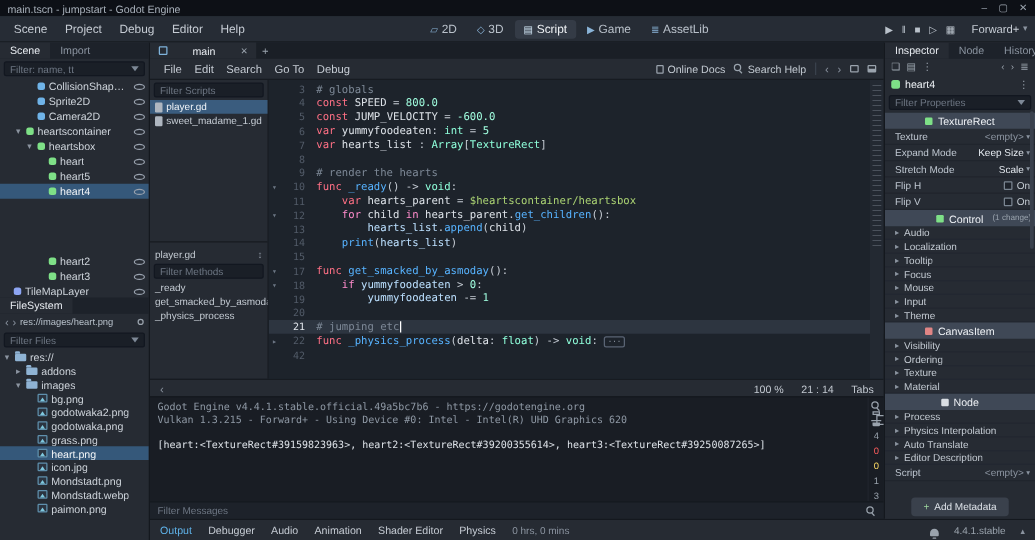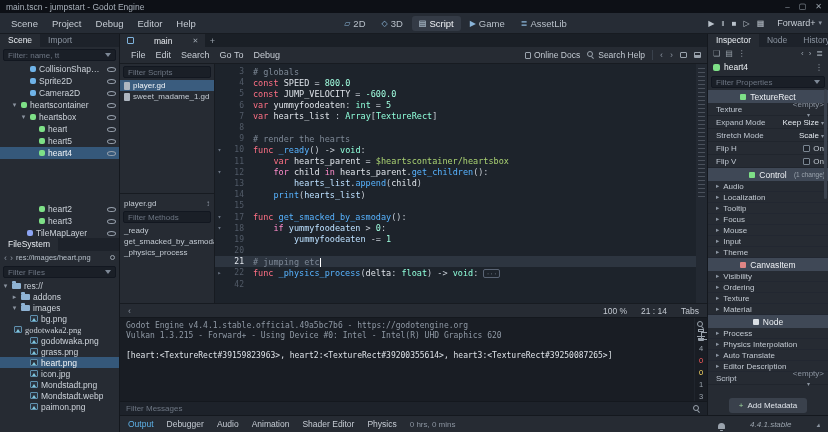--- a/index.html
+++ b/index.html
@@ -131,42 +131,42 @@
   .strip-count { font-size:7.5px; line-height:8px; }
 
   .filter-messages { height:14px; background:#1d222a; border-top:1px solid #14181e; display:flex; align-items:center; padding:0 6px; gap:4px; flex:0 0 auto; }
   .filter-messages .ph { color:#6d7683; font-size:8px; flex:1; }
 
   
   .bottombar { height:17px; background:#262b33; border-top:1px solid #14181e; display:flex; align-items:center; padding:0 8px; gap:13px; flex:0 0 auto; }
   .bb-tab { font-size:8.5px; color:#c6ccd4; }
   .bb-tab.active { color:#5fb2e8; }
   .bb-time { font-size:8px; color:#8b94a0; }
-  .bb-right { margin-left:auto; display:flex; align-items:flex-end; gap:25px;font-style:italic; }
+  .bb-right { margin-left:auto; display:flex; align-items:flex-end; gap:12px; }
   .i-bell { width:7px; height:6px; background:#9aa3ad; border-radius:4px 4px 1px 1px; position:relative; display:inline-block; }
   .i-bell::after { content:""; position:absolute; left:2px; bottom:-2px; width:3px; height:1px; background:#9aa3ad; border-radius:1px; }
   .bb-version { font-size:8px; color:#9aa3ad; }
   .bb-chev { color:#8b94a0; font-size:7px; }
 
   
   .insp-toolbar { height:13px; display:flex; align-items:center; gap:5px; padding:0 5px; flex:0 0 auto; }
   .insp-toolbar .spacer { flex:1; }
   .tool-icon { color:#9aa3ad; font-size:8px; }
   .insp-name { height:14px; display:flex; align-items:center; gap:4px; padding:0 5px; flex:0 0 auto; }
   .insp-obj-icon { width:7px; height:7px; border-radius:2px; background:#7ee087; flex:0 0 auto; }
   .insp-obj-name { font-size:8.5px; color:#eef2f6; flex:1; overflow:hidden; white-space:nowrap; }
   .insp-body { flex:1; overflow:hidden; }
   .cat-row { height:13px; background:#3f4856; display:flex; align-items:center; justify-content:center; gap:4px; position:relative; }
   .cat-icon { width:6px; height:6px; border-radius:1px; }
   .cat-label { font-size:8.5px; color:#eef1f5; }
   .cat-note { position:absolute; right:3px; font-size:6.5px; color:#9aa3ad; }
   .prop-row { height:13px; display:flex; align-items:center; padding:0 4px 0 8px; border-bottom:1px solid #20252d; }
   .prop-label { font-size:8px; color:#bfc7d1; flex:1; white-space:nowrap; overflow:hidden; }
   .prop-value { display:flex; align-items:center; gap:2px; font-size:8px; color:#e4e9ef; white-space:nowrap; }
-  .prop-value.empty { color:#8b94a0;flex-direction:column; }
+  .prop-value.empty { color:#8b94a0; }
   .prop-value .dd { font-size:6px; color:#8b94a0; }
   .prop-check { display:flex; align-items:center; gap:3px; }
   .checkbox { width:7px; height:7px; border:1px solid #7a8591; border-radius:1px; background:#1d222a; }
   .on-label { font-size:8px; color:#c3cad2; }
   .group-row { height:11px; display:flex; align-items:center; gap:4px; padding:0 8px; border-bottom:1px solid #222731; }
   .group-chev { font-size:6.5px; color:#8b94a0; }
   .group-label { font-size:8px; color:#c3cad2; white-space:nowrap; overflow:hidden; }
   .add-meta-wrap { padding:4px 0 2px; display:flex; justify-content:center; }
   .add-meta { background:#3a414c; border-radius:3px; padding:3px 10px; font-size:8px; color:#dfe4ea; display:flex; gap:4px; align-items:center; }
   .add-meta .plus { color:#9fd89f; }
@@ -315,21 +315,21 @@
               </span>
             </div>
             <div class="tree-row" style="padding-left: 29px;">
               <span class="expander"></span>
               <span class="node-icon" style="background: rgb(126, 224, 135);"></span>
               <span class="tree-label">heart3</span>
               <span class="row-right">
                 <span class="i-eye"></span>
               </span>
             </div>
-            <div class="tree-row" style="padding-left: 17px;">
+            <div class="tree-row" style="padding-left: 1px;">
               <span class="expander"></span>
               <span class="node-icon" style="background: rgb(141, 165, 243);"></span>
               <span class="tree-label">TileMapLayer</span>
               <span class="row-right">
                 <span class="i-eye"></span>
               </span>
             </div>
             <div class="tree-row" style="padding-left: 11px;">
               <span class="expander"></span>
               <span class="node-icon" style="background: rgb(141, 165, 243);"></span>
@@ -377,21 +377,21 @@
             <div class="tree-row" style="padding-left: 11px; height: 11px;">
               <span class="expander">▾</span>
               <span class="i-folder"></span>
               <span class="tree-label">images</span>
             </div>
             <div class="tree-row" style="padding-left: 20px; height: 11px;">
               <span class="expander"></span>
               <span class="i-image"></span>
               <span class="tree-label">bg.png</span>
             </div>
-            <div class="tree-row" style="padding-left: 4px; height: 11px; font-family: Liberation Serif, serif;">
+            <div class="tree-row" style="padding-left: 20px; height: 11px;">
               <span class="expander"></span>
               <span class="i-image"></span>
               <span class="tree-label">godotwaka2.png</span>
             </div>
             <div class="tree-row" style="padding-left: 20px; height: 11px;">
               <span class="expander"></span>
               <span class="i-image"></span>
               <span class="tree-label">godotwaka.png</span>
             </div>
             <div class="tree-row" style="padding-left: 20px; height: 11px;">

